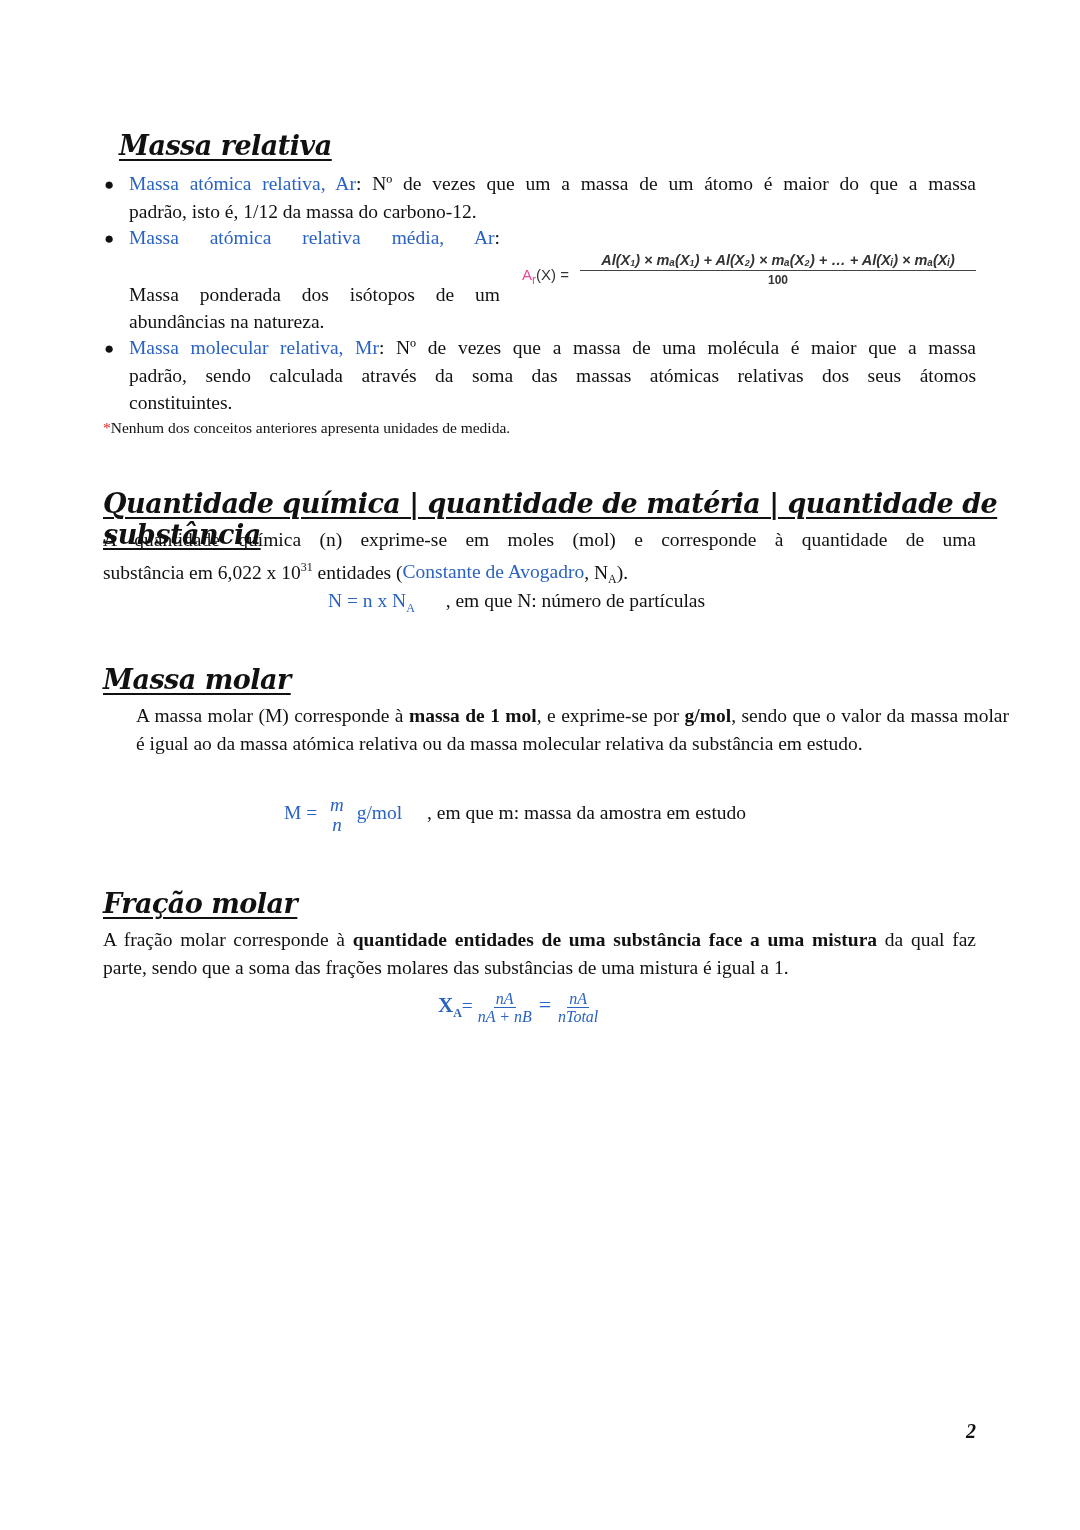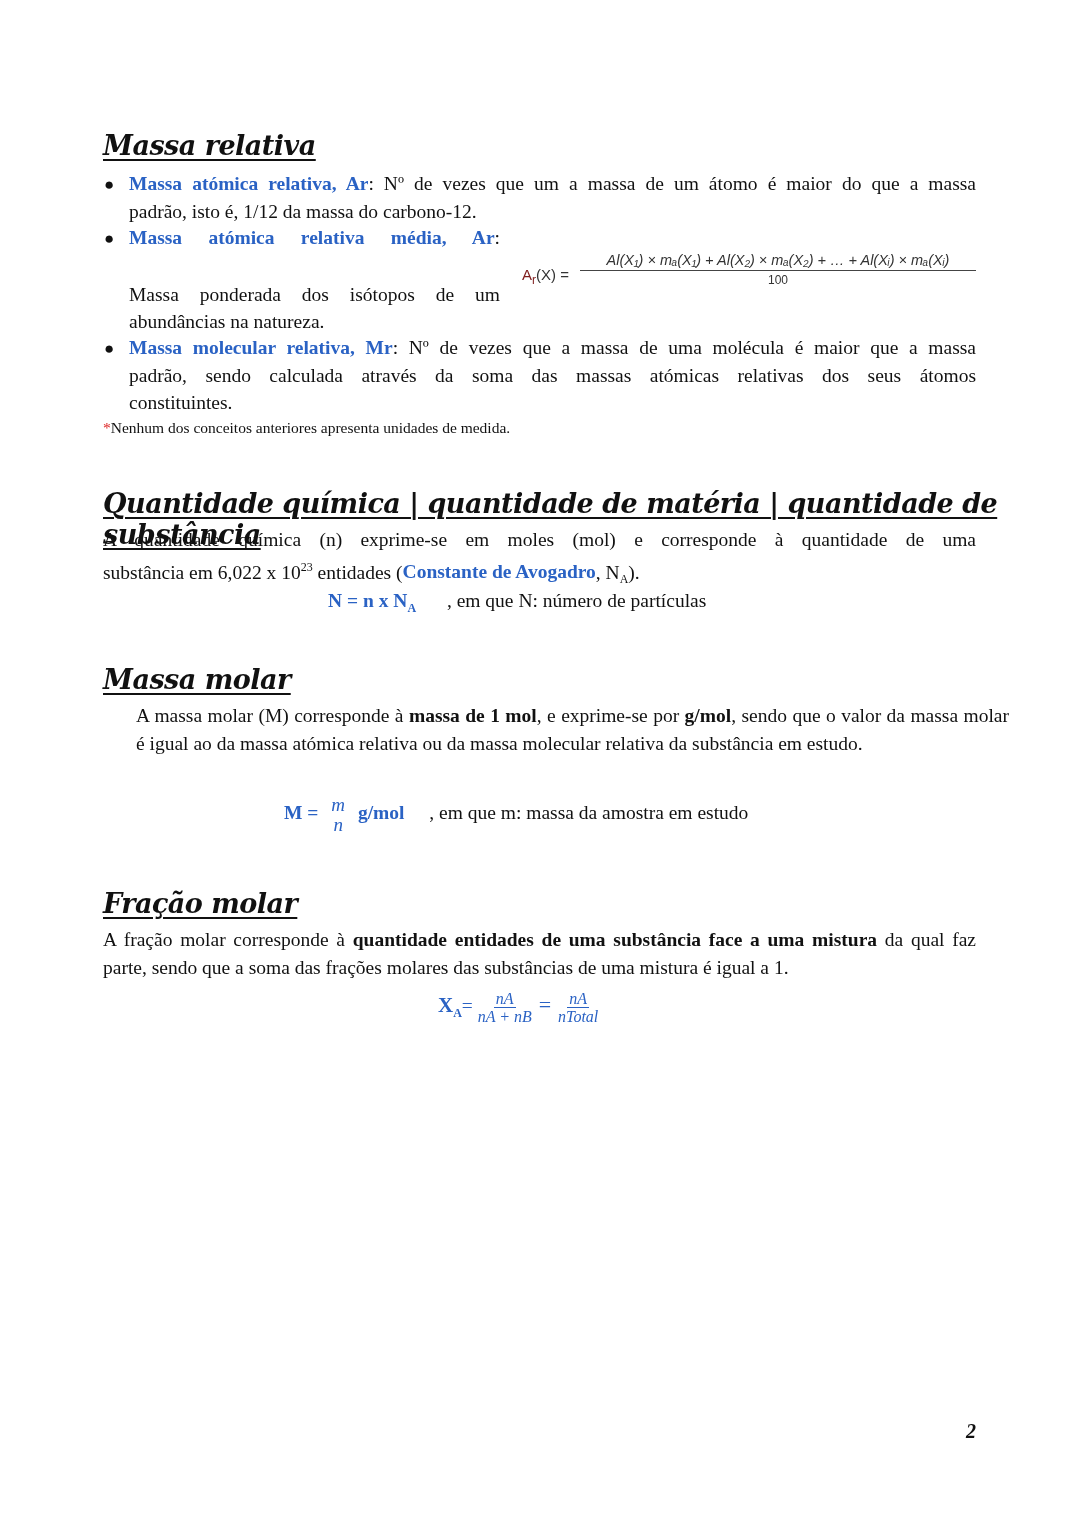--- a/index.html
+++ b/index.html
@@ -3,75 +3,75 @@
 <meta charset="utf-8">
 <style>
   html, body { margin:0; padding:0; background:#ffffff; }
   body { width:1080px; height:1530px; position:relative; overflow:hidden;
          font-family:"Liberation Serif", serif; color:#111; }
   .page { position:absolute; left:0; top:0; width:1080px; height:1530px; }
   .h { position:absolute; left:103px; font-family:"DejaVu Serif", serif; font-style:italic; font-weight:bold;
        font-size:27px; text-decoration:underline; text-decoration-thickness:2px; text-underline-offset:4px;
        color:#111; letter-spacing:-0.5px; }
   .p { position:absolute; left:103px; width:873px; font-size:19.5px; line-height:27.5px; text-align:justify; }
-  .blue { color:#2a62c4; font-weight:bold;margin-top:40px; }
+  .blue { color:#2a62c4; font-weight:normal;margin-top:40px; }
   .b { font-weight:bold; }
   .bullet { position:absolute; left:104px; font-size:17px; }
   .li { position:absolute; left:129px; font-size:19.5px; line-height:27.5px; text-align:justify; }
   .red { color:#d22; }
   .note { position:absolute; left:103px; top:419px; font-size:15.5px; }
   .formula-img { position:absolute; left:522px; top:252px; width:456px; height:48px;
                  font-family:"Liberation Sans", sans-serif; font-size:15px; color:#333; }
   .frac { display:inline-flex; flex-direction:column; align-items:center; vertical-align:middle; }
   .frac .num { border-bottom:1.5px solid currentColor; padding:0 2px; }
   .eqline { position:absolute; font-size:19.5px; white-space:nowrap; }
   .pnum { position:absolute; right:104px; top:1420px; font-weight:bold; font-style:italic; font-size:20px; }
   sub, sup { font-size:12px; }
 </style>
 </head>
 <body>
 
 <div class="page">
 
-  <div class="h" style="top:130px;">Massa relativa</div>
+  <div class="h" style="top:130px;margin-left:16px;">Massa relativa</div>
 
   <span class="bullet" style="top:175px;">●</span>
   <div class="li" style="top:170px; width:847px;">
     <div style="text-align:justify; text-align-last:justify;"><span class="blue">Massa atómica relativa, Ar</span><span>: Nº de vezes que um a massa de um átomo é maior do que a massa</span></div>
     <div>padrão, isto é, 1/12 da massa do carbono-12.</div>
   </div>
 
   <span class="bullet" style="top:229px;">●</span>
   <div class="li" style="top:224px; width:371px;">
     <div style="text-align:justify; text-align-last:justify;"><span class="blue">Massa atómica relativa média, Ar</span><span>:</span></div>
     <div style="text-align-last:justify;margin-top:29px;">Massa ponderada dos isótopos de um</div>
     <div>abundâncias na natureza.</div>
   </div>
 
   <div class="formula-img">
-    <span style="position:absolute; left:0; top:14px;"><span style="color:#7f1d1d;">A<sub>r</sub></span>(X) =</span>
-    <div style="position:absolute; left:58px; top:0; width:396px; text-align:center;">
+    <span style="position:absolute; left:0; top:14px;"><span style="color:#ec4899;">A<sub>r</sub></span>(X) =</span>
+    <div style="position:absolute; left:58px; top:0; width:396px; text-align:center;font-weight:bold;">
       <div style="border-bottom:1.5px solid #444; padding-bottom:2px; font-style:italic; font-size:14.5px;">Al(X₁) × mₐ(X₁) + Al(X₂) × mₐ(X₂) + … + Al(Xᵢ) × mₐ(Xᵢ)</div>
       <div style="font-size:12px; margin-top:2px;">100</div>
     </div>
   </div>
 
   <span class="bullet" style="top:339px;">●</span>
   <div class="li" style="top:334px; width:847px;">
     <div style="text-align-last:justify;"><span class="blue">Massa molecular relativa, Mr</span><span>: Nº de vezes que a massa de uma molécula é maior que a massa</span></div>
     <div style="text-align-last:justify;">padrão, sendo calculada através da soma das massas atómicas relativas dos seus átomos</div>
     <div>constituintes.</div>
   </div>
 
   <div class="note"><span class="red">*</span><span>Nenhum dos conceitos anteriores apresenta unidades de medida.</span></div>
 
   <div class="h" style="top:488px;">Quantidade química | quantidade de matéria | quantidade de substância</div>
   <div class="p" style="top:526px;">
     <div style="text-align-last:justify;">A quantidade química (n) exprime-se em moles (mol) e corresponde à quantidade de uma</div>
-    <div><span>substância em 6,022 x 10</span><sup>23</sup><span> entidades (</span><span class="blue">Constante de Avogadro</span><span>, N</span><sub>A</sub><span>).</span></div>
+    <div><span>substância em 6,022 x 10</span><sup>31</sup><span> entidades (</span><span class="blue">Constante de Avogadro</span><span>, N</span><sub>A</sub><span>).</span></div>
   </div>
   <div class="eqline" style="left:328px; top:590px;">
     <span class="blue"><span>N = n x N</span><sub>A</sub></span>
     <span style="margin-left:26px;">, em que N: número de partículas</span>
   </div>
 
   <div class="h" style="top:664px;">Massa molar</div>
   <div class="p" style="top:702px;margin-left:33px;"><span>A massa molar (M) corresponde à </span><span class="b">massa de 1 mol</span><span>, e exprime-se por </span><span class="b">g/mol</span><span>, sendo que o valor da massa molar é igual ao da massa atómica relativa ou da massa molecular relativa da substância em estudo.</span></div>
   <div class="eqline" style="left:284px; top:795px;">
     <span class="blue">M =</span>

